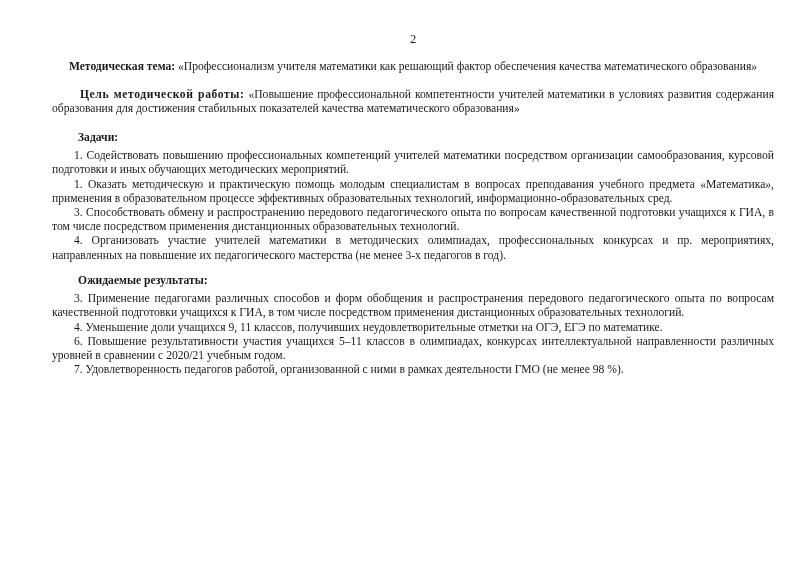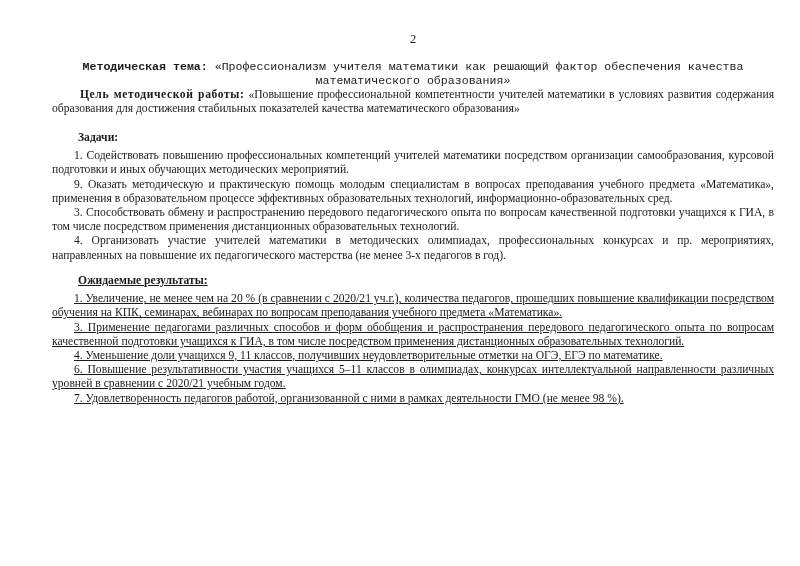--- a/index.html
+++ b/index.html
@@ -15,38 +15,37 @@
   .heading { margin: 4px; padding-left: 22px; font-weight: bold; font-size: 11.6px; line-height: 14.2px; }
   .center { text-align: center; text-indent: 0; }
 </style>
 </head>
 <body>
 
 <div class="page">
 
   <div class="page-number">2</div>
 
-  <div class="block" style="top:60px;font-family:Liberation Mono, monospace;">
+  <div class="block" style="top:60px;">
     <p class="p center" style="text-indent:0;"><b>Методическая тема:</b><span> «Профессионализм учителя математики как решающий фактор обеспечения качества математического образования»</span></p>
   </div>
 
   <div class="block" style="top:88px;">
     <p class="p last"><b style="letter-spacing:0.6px;margin-left:6px;">Цель методической работы:</b><span> «Повышение профессиональной компетентности учителей математики в условиях развития содержания образования для достижения стабильных показателей качества математического образования»</span></p>
   </div>
 
   <div class="block" style="top:127px;">
     <p class="heading">Задачи:</p>
     <p class="p last">1. Содействовать повышению профессиональных компетенций учителей математики посредством организации самообразования, курсовой подготовки и иных обучающих методических мероприятий.</p>
-    <p class="p last">9. Оказать методическую и практическую помощь молодым специалистам в вопросах преподавания учебного предмета «Математика», применения в образовательном процессе эффективных образовательных технологий, информационно-образовательных сред.</p>
+    <p class="p last">1. Оказать методическую и практическую помощь молодым специалистам в вопросах преподавания учебного предмета «Математика», применения в образовательном процессе эффективных образовательных технологий, информационно-образовательных сред.</p>
     <p class="p last">3. Способствовать обмену и распространению передового педагогического опыта по вопросам качественной подготовки учащихся к ГИА, в том числе посредством применения дистанционных образовательных технологий.</p>
     <p class="p last">4. Организовать участие учителей математики в методических олимпиадах, профессиональных конкурсах и пр. мероприятиях, направленных на повышение их педагогического мастерства (не менее 3-х педагогов в год).</p>
   </div>
 
-  <div class="block" style="top:270px;text-decoration:underline;">
+  <div class="block" style="top:270px;">
     <p class="heading">Ожидаемые результаты:</p>
-    <p class="p last">1. Увеличение, не менее чем на 20 % (в сравнении с 2020/21 уч.г.), количества педагогов, прошедших повышение квалификации посредством обучения на КПК, семинарах, вебинарах по вопросам преподавания учебного предмета «Математика».</p>
     <p class="p last">3. Применение педагогами различных способов и форм обобщения и распространения передового педагогического опыта по вопросам качественной подготовки учащихся к ГИА, в том числе посредством применения дистанционных образовательных технологий.</p>
     <p class="p last">4. Уменьшение доли учащихся 9, 11 классов, получивших неудовлетворительные отметки на ОГЭ, ЕГЭ по математике.</p>
     <p class="p last">6. Повышение результативности участия учащихся 5–11 классов в олимпиадах, конкурсах интеллектуальной направленности различных уровней в сравнении с 2020/21 учебным годом.</p>
     <p class="p last">7. Удовлетворенность педагогов работой, организованной с ними в рамках деятельности ГМО (не менее 98 %).</p>
   </div>
 
 </div>
 
 </body></html>

